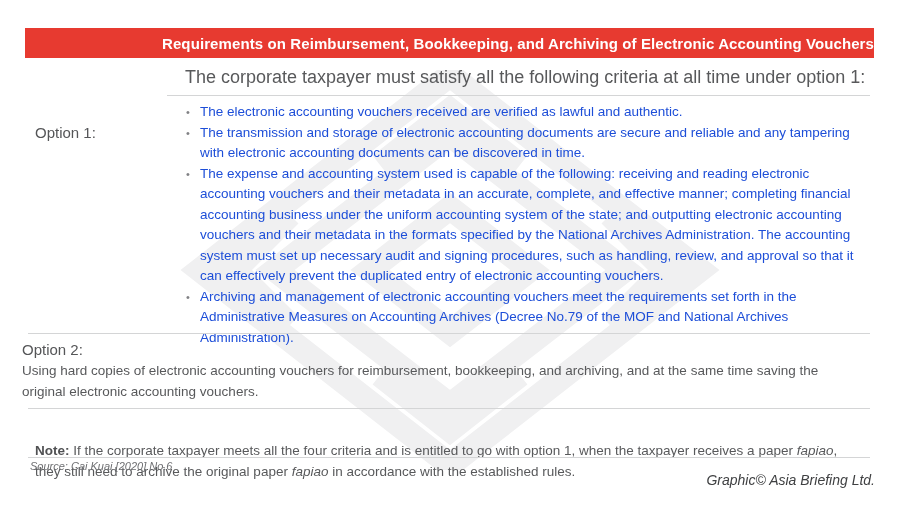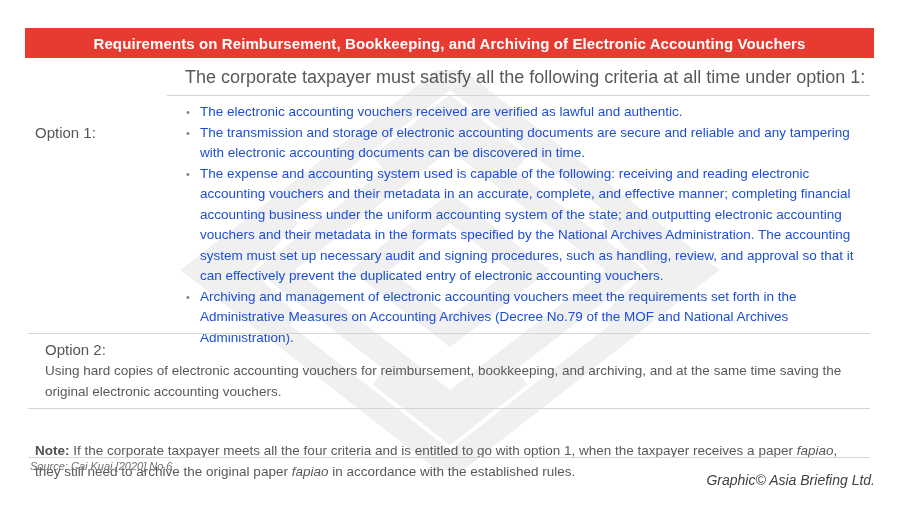--- a/index.html
+++ b/index.html
@@ -23,21 +23,21 @@
     width: 560px;
     height: 400px;
     z-index: 0;
     pointer-events: none;
   }
   .layer { position: absolute; z-index: 1; }
 
   .banner {
     left: 25px; top: 28px; width: 849px; height: 30px;
     background: #e73a30;
-    display: flex; align-items: center; justify-content: center;
+    display: flex; align-items: center; justify-content: flex-end;
   }
   .banner span {
     color: #ffffff; font-size: 15px; font-weight: bold; letter-spacing: 0.1px;
   }
 
   .intro {
     left: 185px; top: 67px; width: 690px;
     font-size: 18px; line-height: 20px; color: #58595b;
   }
 
@@ -64,21 +64,21 @@
   }
   .bullets li::before {
     content: "\2022";
     position: absolute;
     left: 1px; top: 0;
     font-size: 11px;
     color: #808184;
   }
 
   .option2-cell {
-    left: 45px; top: 339px; width: 830px;
+    left: 22px; top: 339px; width: 830px;
     font-size: 13.5px; line-height: 21px; color: #58595b;
   }
 
   .note-cell {
     left: 35px; top: 412px; width: 830px;
     font-size: 13.5px; line-height: 21px; color: #58595b; margin-top: 28px;
   }
   .note-label { font-weight: bold; color: #505153; }
   .em { font-style: italic; }
 

